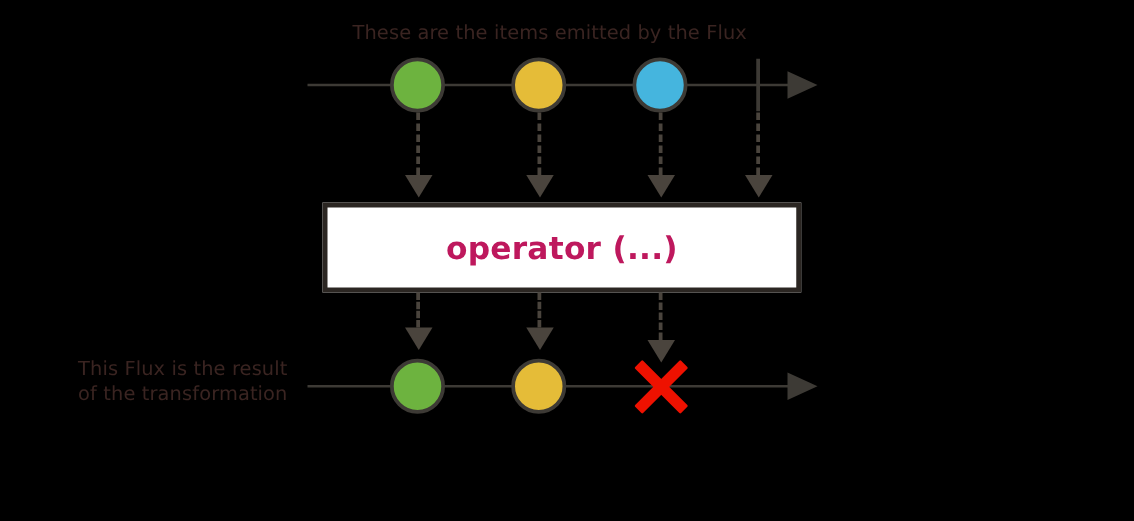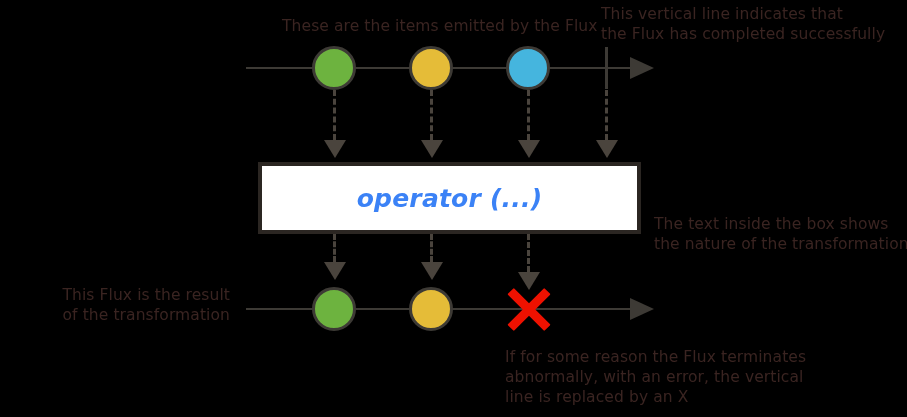--- a/index.html
+++ b/index.html
@@ -102,46 +102,38 @@
     border: 4px solid #2b2622;
     box-sizing: border-box;
     display: flex;
     align-items: center;
     justify-content: center;
   }
   .op-label {
     font-family: "DejaVu Sans", sans-serif;
     font-weight: bold;
     font-size: 25px;
-    color: #3b82f6;
+    color: #be185d;
     letter-spacing: 0.2px;
-    font-style: italic;
   }
 </style>
 </head>
 <body>
 
 <div id="stage">
 
 
   <div class="anno center" style="left:282px; top:17px; width:308px;">These are the items emitted by the Flux</div>
 
-  <div class="anno left" style="left:601px; top:5px; width:300px;">This vertical line indicates that
-the Flux has completed successfully</div>
 
 
-  <div class="anno left" style="left:654px; top:215px; width:250px;">The text inside the box shows
-the nature of the transformation</div>
 
   <div class="anno center" style="left:40px; top:286px; width:190px;">This Flux is the result
 of the transformation</div>
 
-  <div class="anno left" style="left:505px; top:348px; width:390px;">If for some reason the Flux terminates
-abnormally, with an error, the vertical
-line is replaced by an X</div>
 
   <div class="timeline" style="left:246px; top:67px; width:386px;"></div>
   <div class="tl-arrow" style="left:630px; top:57px;"></div>
 
   <div class="marble" style="left:312px; top:46px; background:#6db33f;"></div>
   <div class="marble" style="left:409px; top:46px; background:#e5bc38;"></div>
   <div class="marble" style="left:506px; top:46px; background:#45b5de;"></div>
 
   <div class="complete-line" style="left:605px; top:47px; height:42px;"></div>
 

